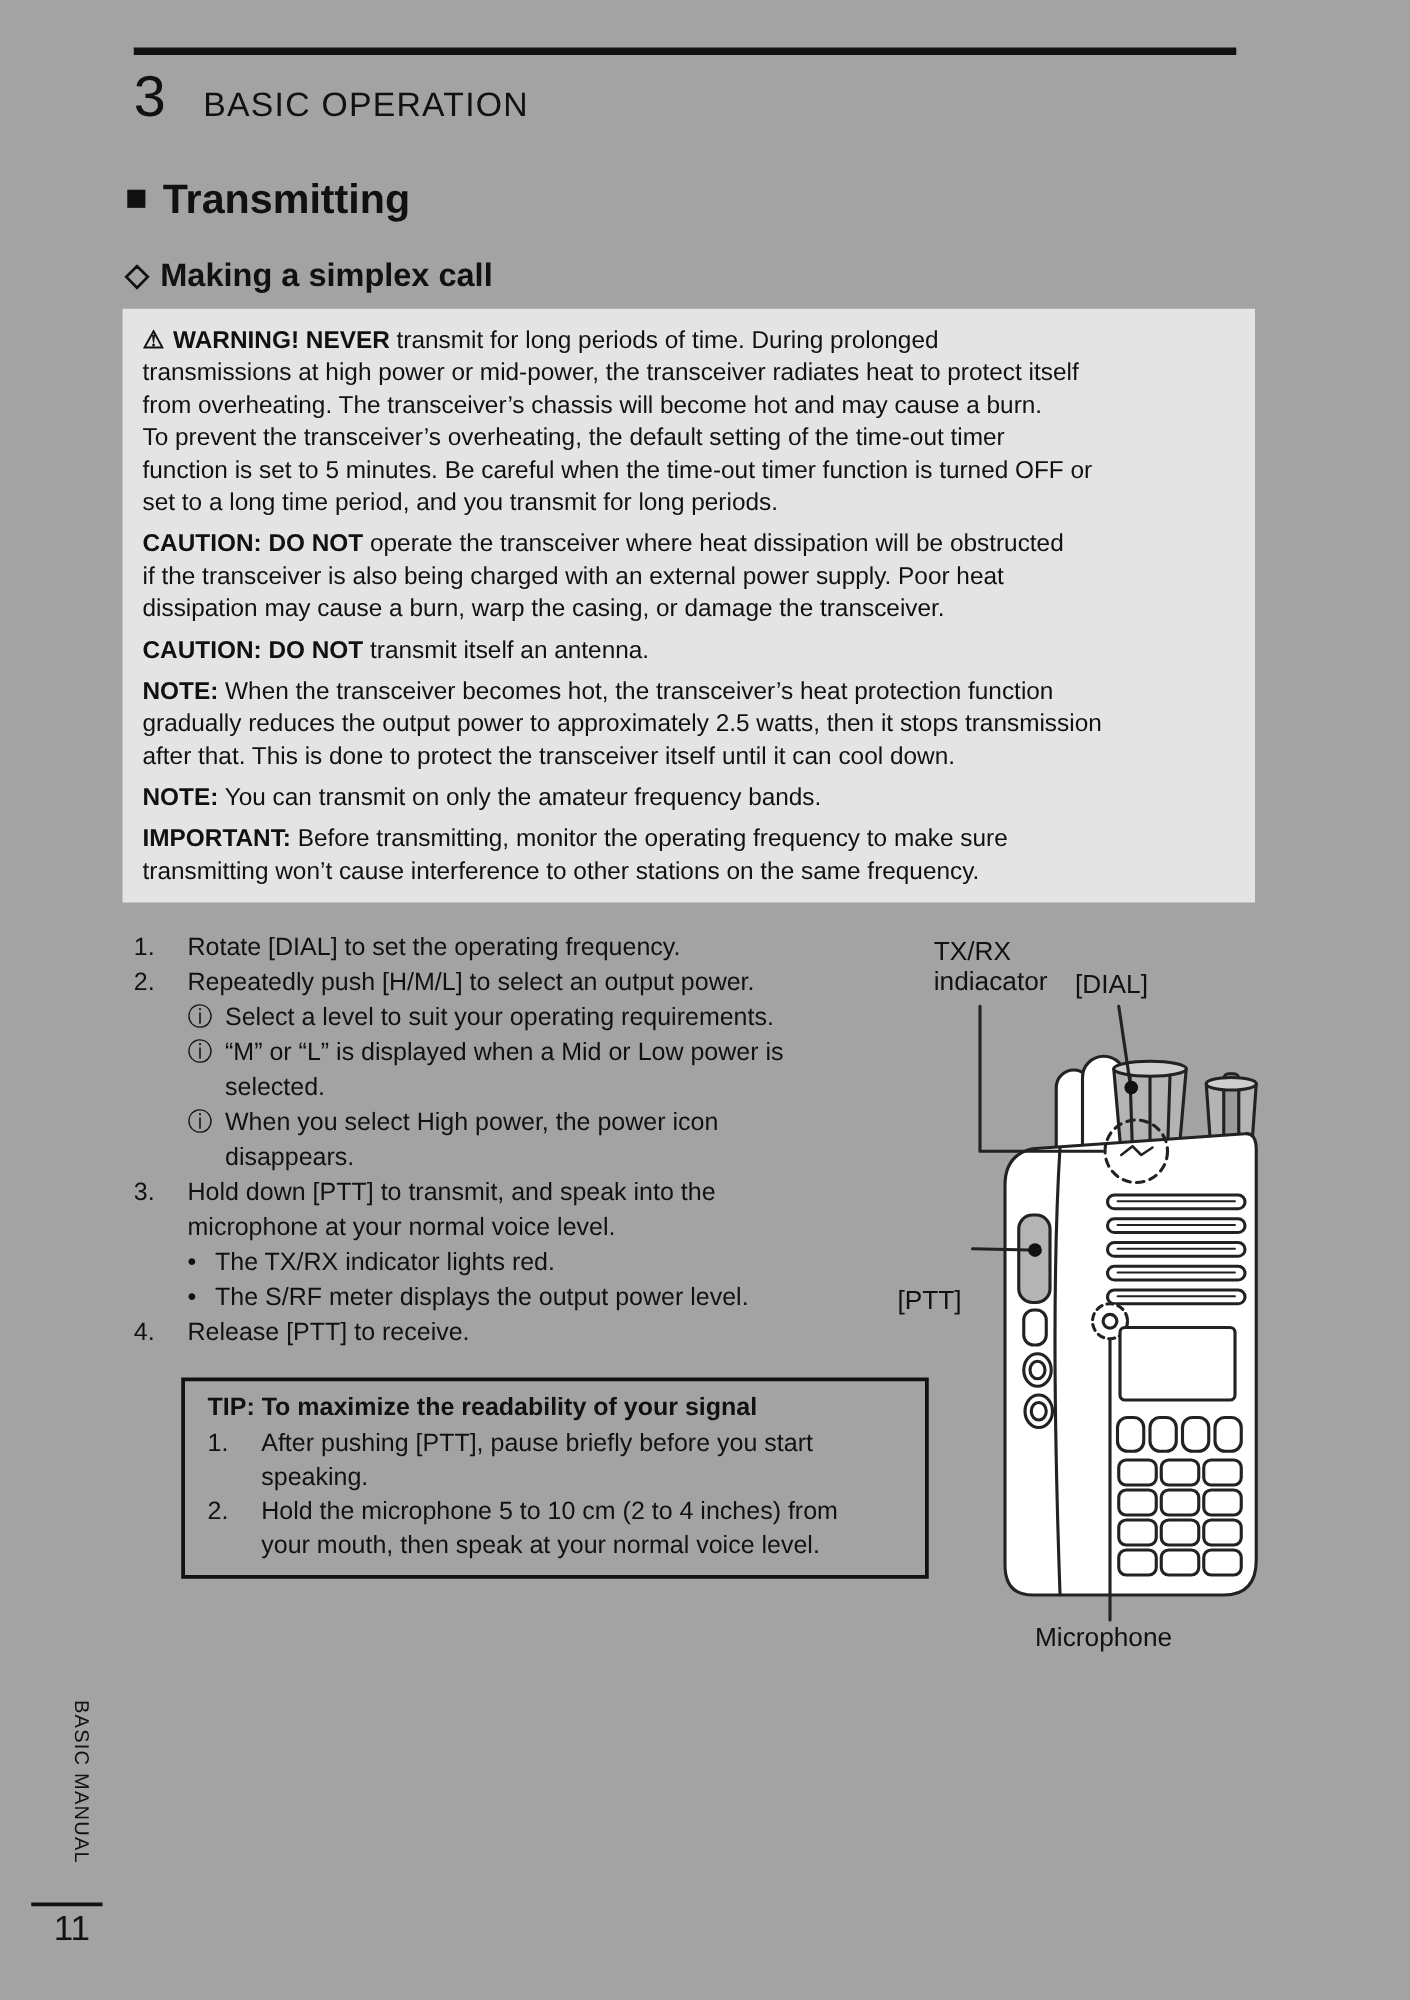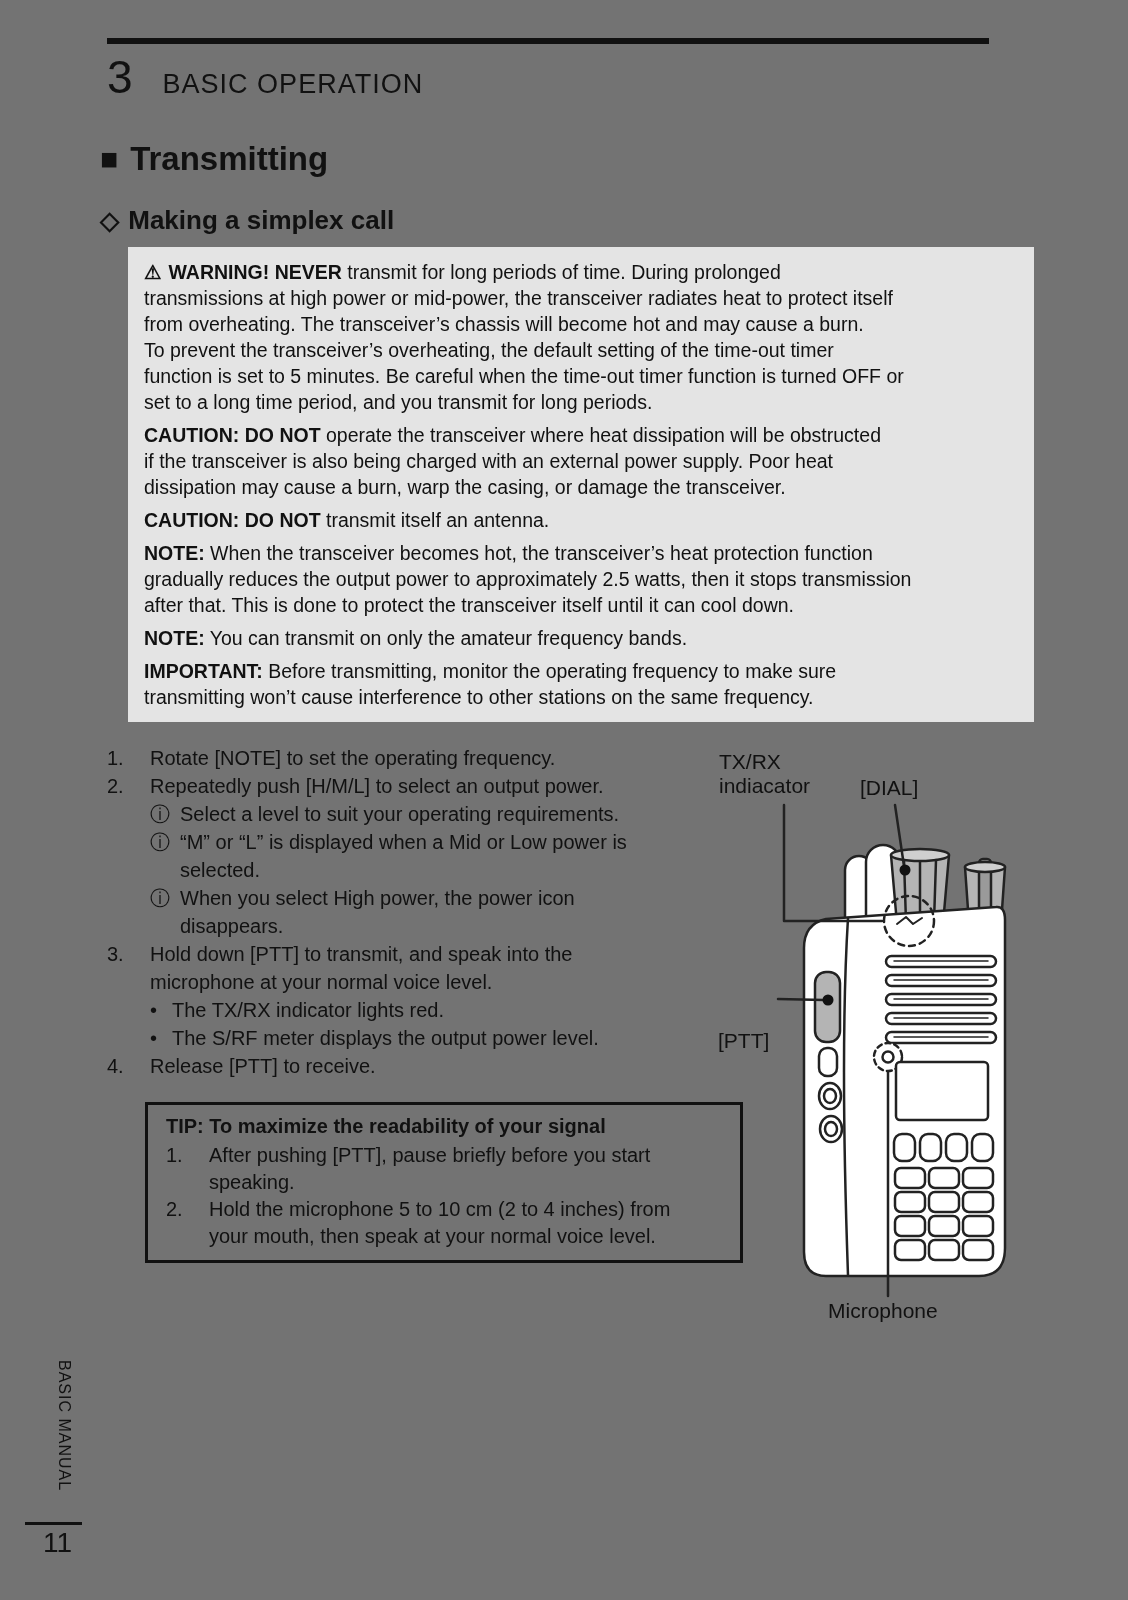--- a/index.html
+++ b/index.html
@@ -1,34 +1,34 @@
 <!DOCTYPE html>
 <html><head>
 <meta charset="utf-8">
 <style>
   html,body{margin:0;padding:0;background:#fff;}
   body{width:1128px;height:1600px;position:relative;font-family:"Liberation Sans",sans-serif;color:#111;}
-  .page{position:absolute;inset:0;background:#737373;overflow:hidden;}
+  .page{position:absolute;inset:0;background:#a3a3a3;overflow:hidden;}
   .b{font-weight:bold;}
 
   .top-rule{position:absolute;left:107px;top:38px;width:882px;height:6px;background:#111;}
   .chapter{position:absolute;left:107px;top:50px;white-space:nowrap;}
   .ch-num{font-size:46px;}
   .ch-title{font-size:27px;margin-left:30px;letter-spacing:1px;}
 
   .sec{position:absolute;left:100px;top:140px;display:flex;align-items:center;}
   .sec-marker{font-size:30px;line-height:1;}
   .sec-title{font-size:33px;font-weight:bold;margin-left:12px;}
 
   .subsec{position:absolute;left:100px;top:205px;display:flex;align-items:center;}
   .subsec-marker{font-size:25px;font-weight:bold;line-height:1;}
   .subsec-title{font-size:26px;font-weight:bold;margin-left:9px;text-align:center;}
 
   .notice-box{position:absolute;left:98px;top:247px;width:874px;background:#e4e4e4;
-              padding:12px 16px 12px 16px;font-size:19.5px;line-height:26px;margin-left:30px;}
+              padding:12px 16px 12px 16px;font-size:19.5px;line-height:26px;}
   .notice-box p{margin:0 0 7px 0;white-space:pre-line;}
   .notice-box p:last-child{margin-bottom:0;}
   .ico:not(:empty){margin-right:7px;}
 
   .steps{position:absolute;left:107px;top:744px;width:610px;font-size:20px;line-height:28px;}
   .step,.substep,.bullet,.tip-item{display:flex;}
   .step .num{flex:0 0 43px;}
   .substep{padding-left:43px;}
   .substep .ic{flex:0 0 30px;}
   .bullet{padding-left:43px;}
@@ -36,21 +36,21 @@
   .txt{white-space:pre-line;}
 
   .tipbox{position:absolute;left:107px;top:1102px;width:560px;border:3px solid #111;
           padding:8px 14px 10px 18px;font-size:20px;line-height:27px;margin-left:38px;}
   .tipbox .title{margin:0 0 2px 0;font-weight:bold;}
   .tip-item .num{flex:0 0 43px;}
 
   .diagram{position:absolute;left:698px;top:748px;width:345px;height:595px;}
   .diagram svg{position:absolute;left:0;top:0;}
   .dlabel{position:absolute;font-size:21px;line-height:24px;white-space:nowrap;}
-  .lbl-txrx{left:21px;top:2px;}
+  .lbl-txrx{left:49px;top:2px;}
   .lbl-dial{left:162px;top:28px;}
   .lbl-ptt{left:20px;top:237px;margin-top:44px;}
   .lbl-mic{left:130px;top:551px;text-align:center;}
 
   .side-label{position:absolute;left:55px;top:1360px;writing-mode:vertical-rl;
               font-size:16px;letter-spacing:1px;}
   .pg-rule{position:absolute;left:25px;top:1522px;width:57px;height:3px;background:#111;}
   .pg-num{position:absolute;left:43px;top:1527px;font-size:28px;}
 </style>
 </head>
@@ -87,21 +87,21 @@
 gradually reduces the output power to approximately 2.5 watts, then it stops transmission
 after that. This is done to protect the transceiver itself until it can cool down.</span></p>
     <p><span class="b">NOTE:</span><span> You can transmit on only the amateur frequency bands.</span></p>
     <p><span class="b">IMPORTANT:</span><span> Before transmitting, monitor the operating frequency to make sure
 transmitting won’t cause interference to other stations on the same frequency.</span></p>
   </div>
 
   <div class="steps">
     <div class="step">
         <span class="num">1.</span>
-        <span class="txt">Rotate [NOTE] to set the operating frequency.</span>
+        <span class="txt">Rotate [DIAL] to set the operating frequency.</span>
       </div>
     <div class="step">
         <span class="num">2.</span>
         <span class="txt">Repeatedly push [H/M/L] to select an output power.</span>
       </div>
     <div class="substep">
         <span class="ic">ⓘ</span>
         <span class="txt">Select a level to suit your operating requirements.</span>
       </div>
     <div class="substep">

